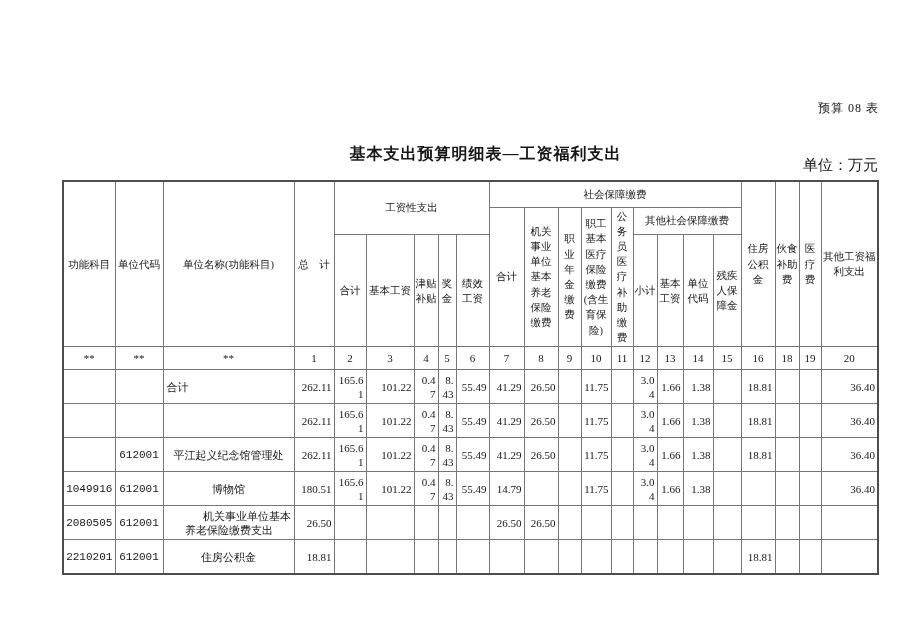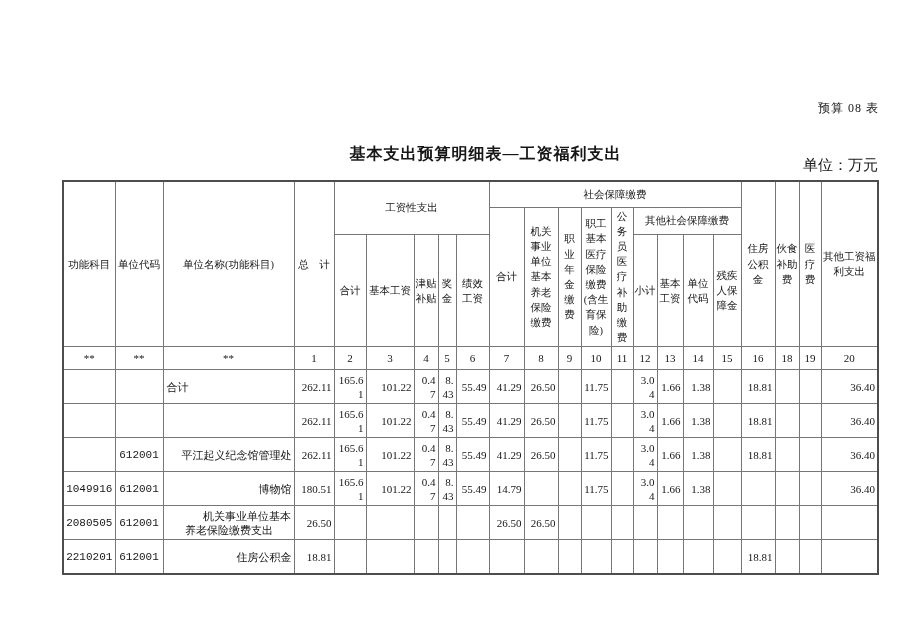--- a/index.html
+++ b/index.html
@@ -37,21 +37,21 @@
   }
   tr.hr1 { height:26px; }
   tr.hr2 { height:20px; }
   tr.hr3 { height:81px; }
   tr.idx-row { height:23px; }
   tr.data-row { height:34px; }
   td.idx { text-align:center; }
   td.num { text-align:right; padding-right:2px; }
   td.code { text-align:center;font-family:Liberation Mono, monospace; }
   td.name.left { text-align:left; padding-left:3px; }
-  td.name.center { text-align:right; }
+  td.name.center { text-align:center; }
   td.name.indent { text-align:center; text-indent:36px; padding-left:3px; }
 </style>
 </head>
 <body>
 
 <div class="corner-label">预算 08 表</div>
 <h1 class="page-title">基本支出预算明细表—工资福利支出</h1>
 <div class="unit-label">单位：万元</div>
 
 <table class="budget">

